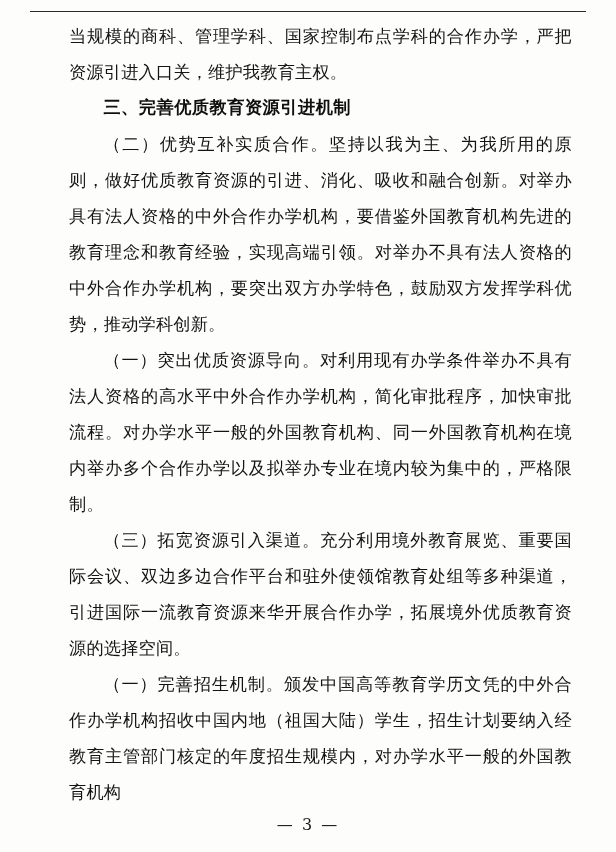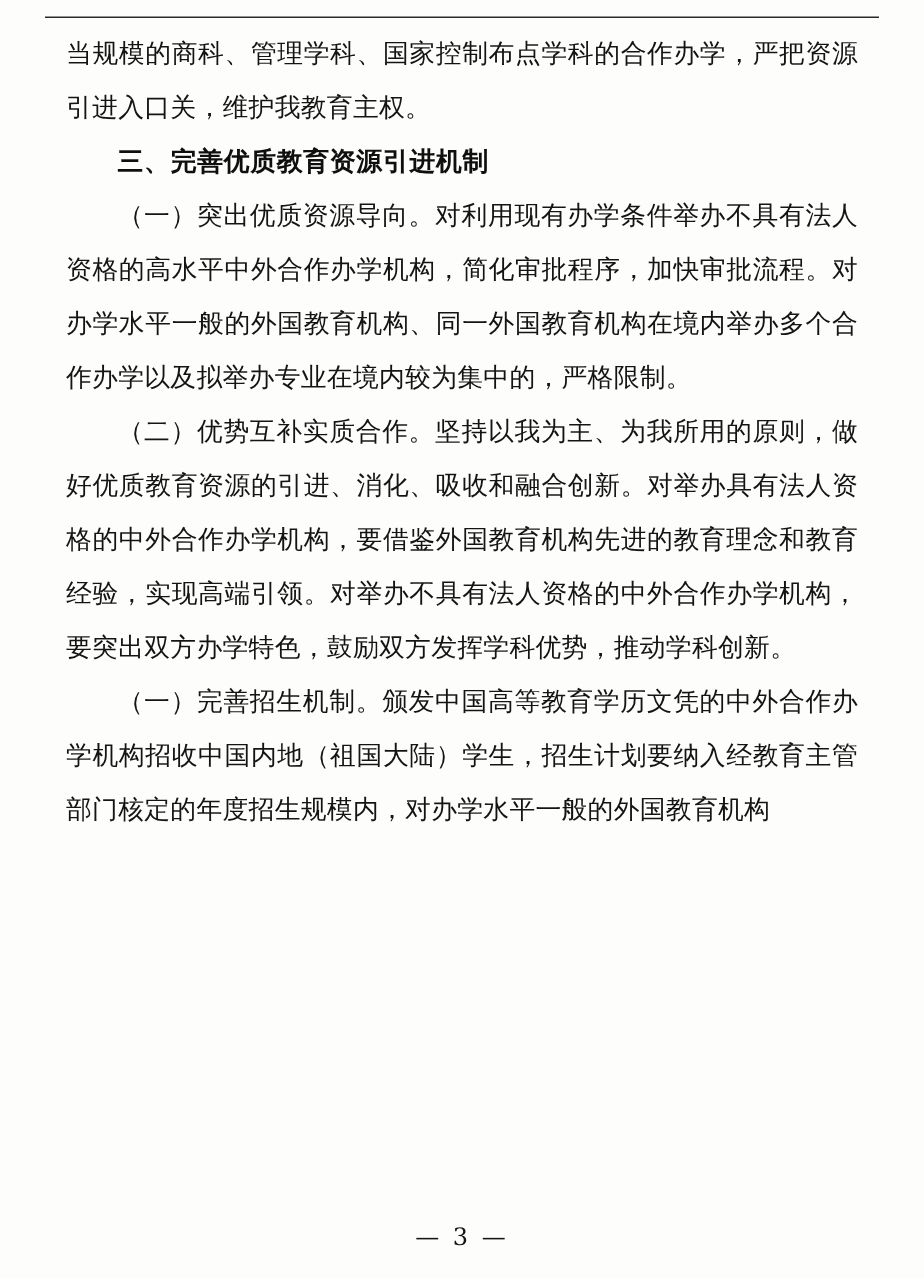--- a/index.html
+++ b/index.html
@@ -12,21 +12,21 @@
     background: #ffffff;
     font-family: "DejaVu Serif", "Liberation Serif", serif;
     color: #111111;
     overflow: hidden;
   }
   .page {
     position: relative;
     width: 616px;
     height: 852px;
     box-sizing: border-box;
-    padding: 18px 44px 0 44px;
+    padding: 18px 44px 0 69px;
     background: #fdfdfb;
   }
   .top-rule {
     position: absolute;
     left: 30px;
     right: 30px;
     top: 11px;
     height: 1px;
     background: #2a2a2a;
   }
@@ -75,24 +75,25 @@
 <div class="page">
 
   <div class="top-rule"></div>
 
   <div class="body-text">
 
     <p class="cont">当规模的商科、管理学科、国家控制布点学科的合作办学，严把资源引进入口关，维护我教育主权。</p>
 
     <h2 class="heading">三、完善优质教育资源引进机制</h2>
 
+    <p class="indent">（二）优势互补实质合作。坚持以我为主、为我所用的原则，做好优质教育资源的引进、消化、吸收和融合创新。对举办具有法人资格的中外合作办学机构，要借鉴外国教育机构先进的教育理念和教育经验，实现高端引领。对举办不具有法人资格的中外合作办学机构，要突出双方办学特色，鼓励双方发挥学科优势，推动学科创新。</p>
+
     <p class="indent">（一）突出优质资源导向。对利用现有办学条件举办不具有法人资格的高水平中外合作办学机构，简化审批程序，加快审批流程。对办学水平一般的外国教育机构、同一外国教育机构在境内举办多个合作办学以及拟举办专业在境内较为集中的，严格限制。</p>
 
-    <p class="indent">（二）优势互补实质合作。坚持以我为主、为我所用的原则，做好优质教育资源的引进、消化、吸收和融合创新。对举办具有法人资格的中外合作办学机构，要借鉴外国教育机构先进的教育理念和教育经验，实现高端引领。对举办不具有法人资格的中外合作办学机构，要突出双方办学特色，鼓励双方发挥学科优势，推动学科创新。</p>
-
+    <p class="indent">（三）拓宽资源引入渠道。充分利用境外教育展览、重要国际会议、双边多边合作平台和驻外使领馆教育处组等多种渠道，引进国际一流教育资源来华开展合作办学，拓展境外优质教育资源的选择空间。</p>
 
 
     <p class="indent">（一）完善招生机制。颁发中国高等教育学历文凭的中外合作办学机构招收中国内地（祖国大陆）学生，招生计划要纳入经教育主管部门核定的年度招生规模内，对办学水平一般的外国教育机构</p>
 
   </div>
 
   <div class="footer">— 3 —</div>
 
 </div>
 

